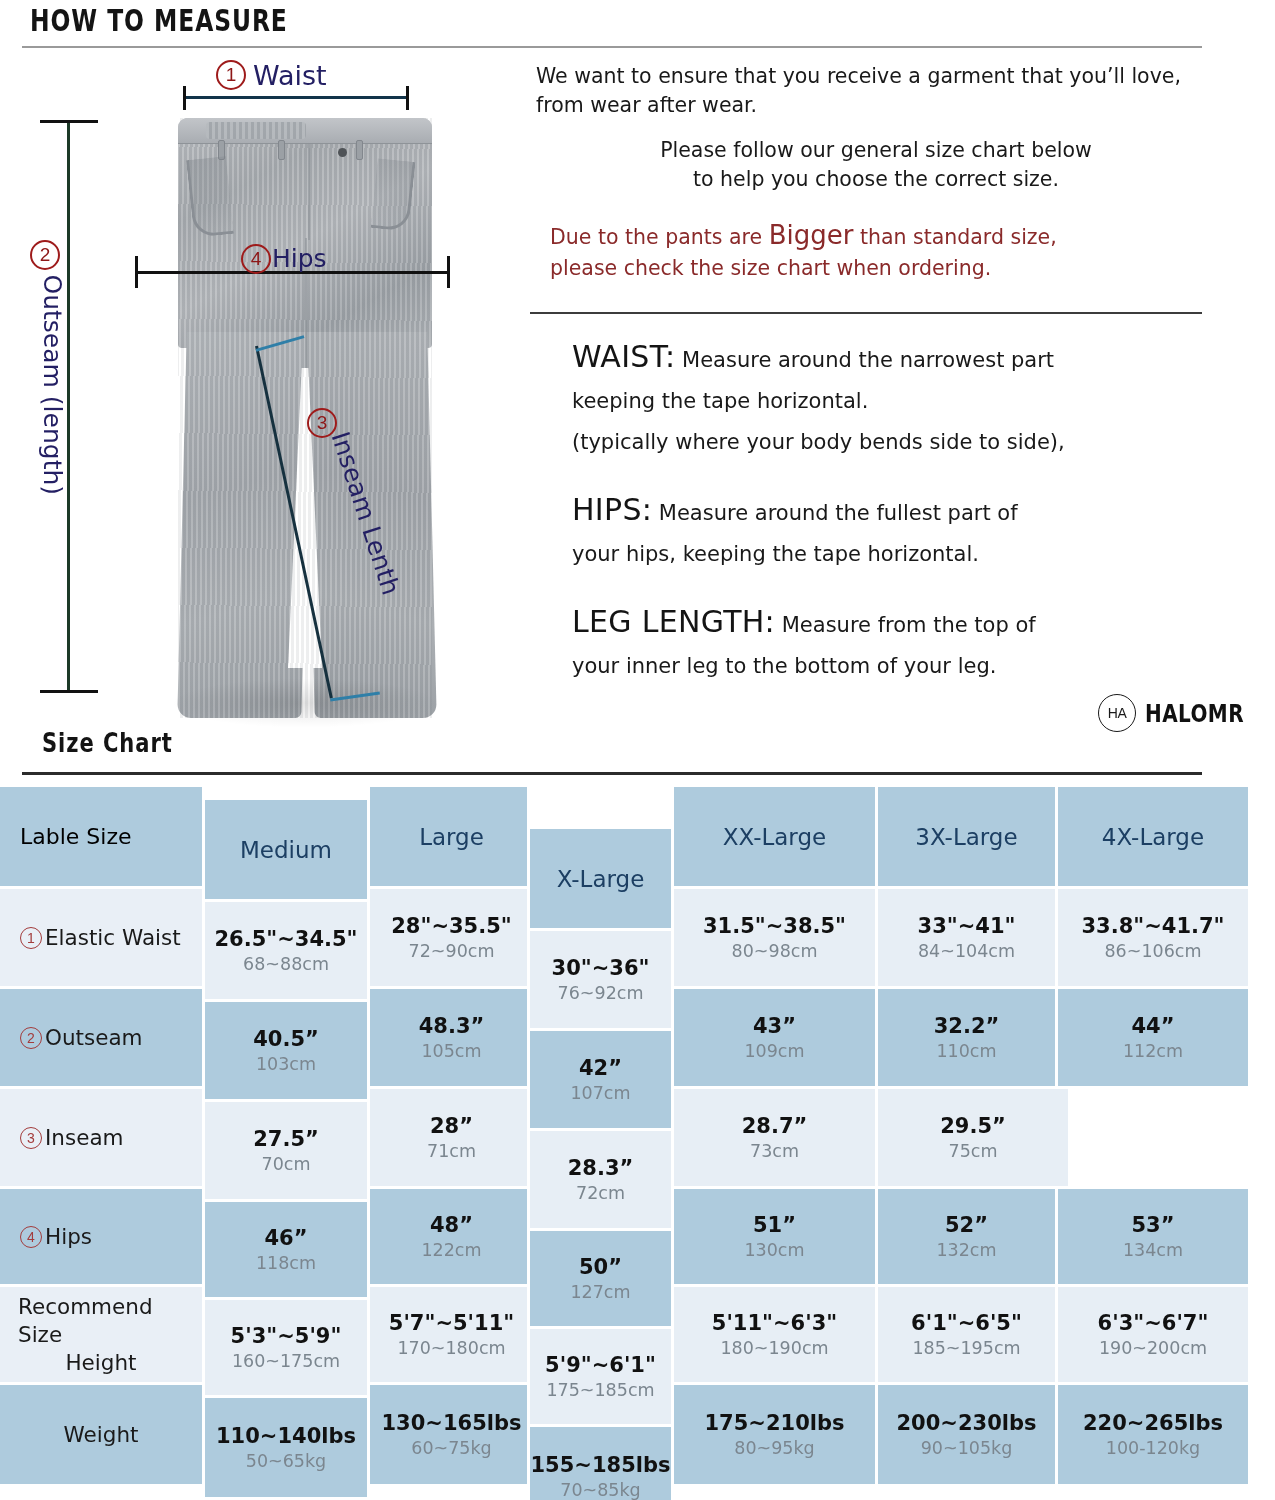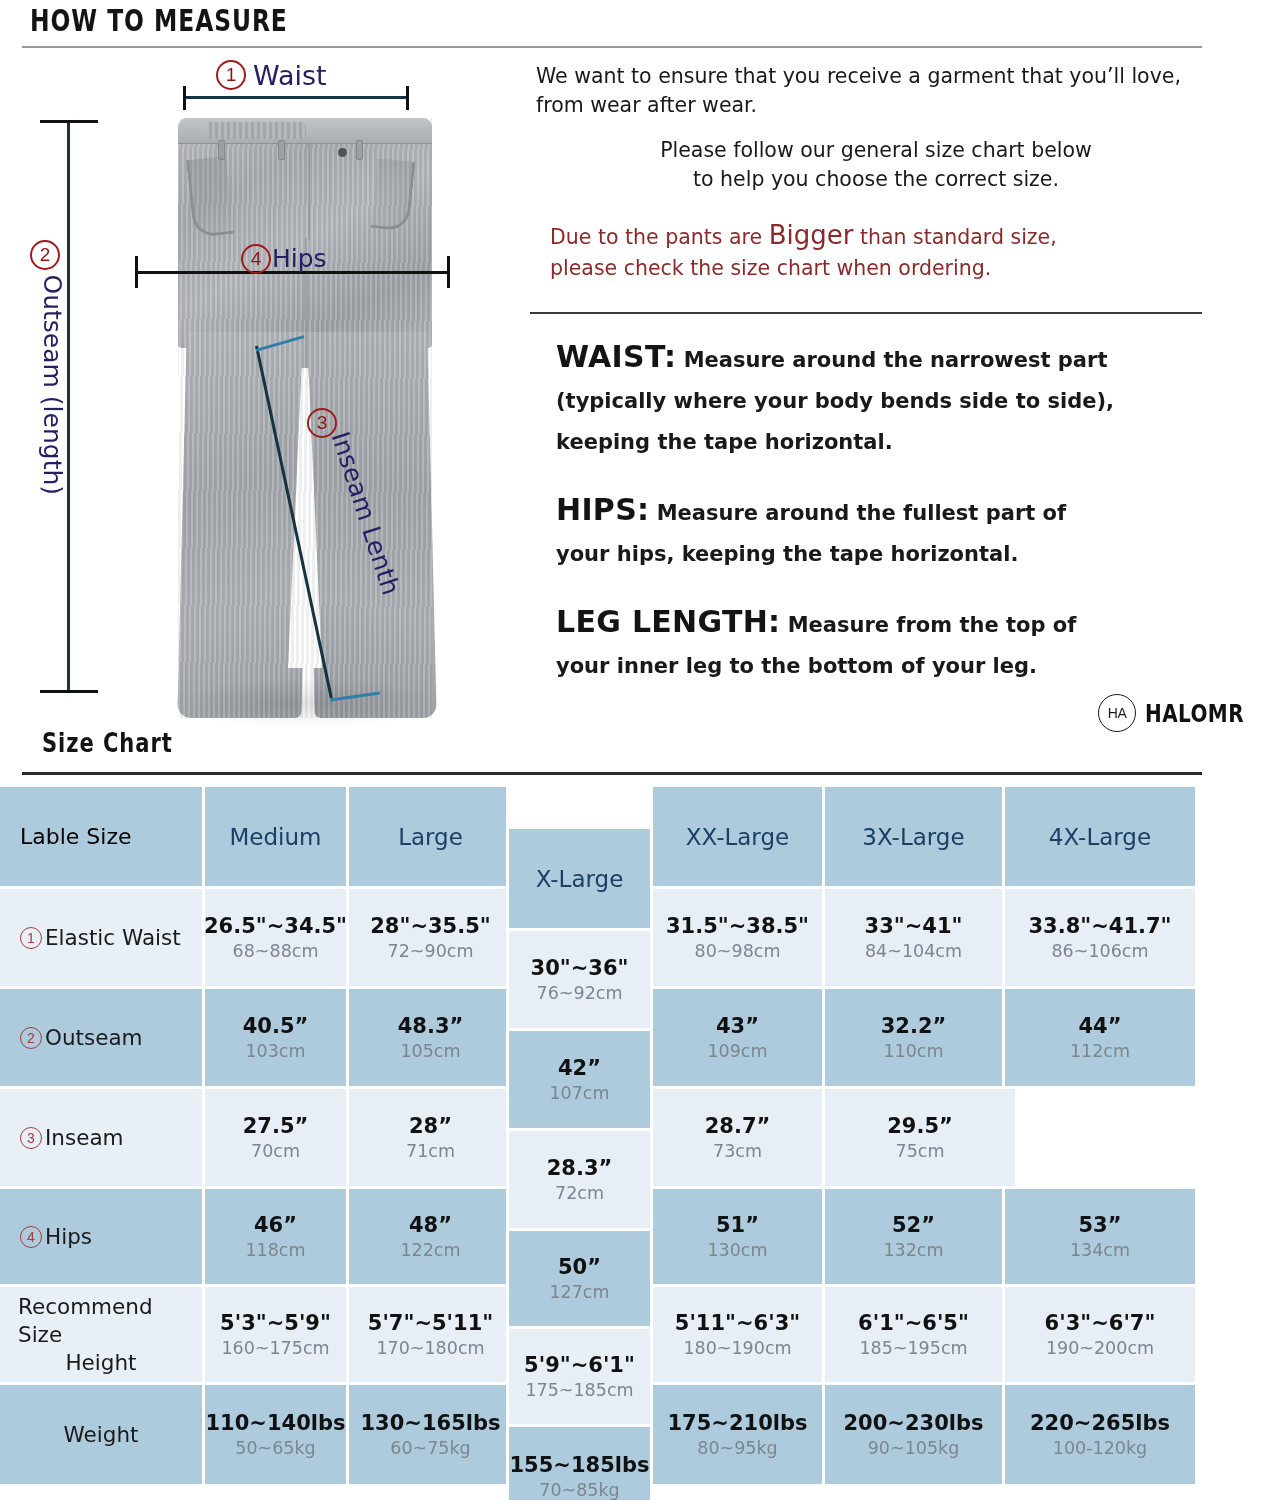--- a/index.html
+++ b/index.html
@@ -134,21 +134,21 @@
     color: #191919; font-size: 20.5px; line-height: 29px;
     font-family: "DejaVu Sans", sans-serif;
   }
   .ptxt.gap { margin-top: 16px; text-align: center; }
   .warn {
     color: #8a2a2a; font-size: 20.5px; line-height: 31px;
     font-family: "DejaVu Sans", sans-serif; margin-left: 14px;
   }
   .warn .big { font-size: 26px; }
 
-  #instr { position: absolute; left: 556px; top: 336px; width: 660px; font-weight: bold; }
+  #instr { position: absolute; left: 572px; top: 336px; width: 660px; }
   .instr-block { margin-bottom: 26px; }
   .instr-block .cap {
     font-size: 30px; color: #141414; font-family: "DejaVu Sans", sans-serif;
     letter-spacing: .3px;
   }
   .instr-block .body {
     font-size: 21px; color: #191919; line-height: 41px;
     font-family: "DejaVu Sans", sans-serif;
   }
 
@@ -171,24 +171,24 @@
   .cell {
     display: flex; flex-direction: column;
     align-items: center; justify-content: center;
     border-right: 3px solid #ffffff;
     border-bottom: 3px solid #ffffff;
     text-align: center;
     padding: 2px 4px;
   }
   .cell:last-child { border-right: none; }
   .c0 { width: 205px; }
-  .c1 { width: 144px; }
+  .c1 { width: 165px; margin-top: 13px; }
   .c2 { width: 160px; padding-left: 10px; }
   .c3 { width: 144px; margin-top: 42px; }
-  .c4 { width: 172px; }
+  .c4 { width: 204px; }
   .c5 { width: 180px; }
   .c6 { width: 190px; }
 
   .rh { height: 102px; }
   .r1 { height: 100px; }
   .r2 { height: 100px; }
   .r3 { height: 100px; }
   .r4 { height: 98px; }
   .r5 { height: 98px; }
   .r6 { height: 102px; }
@@ -306,22 +306,22 @@
       <div><span>Due to the pants are </span><span class="big">Bigger</span><span> than standard size,</span></div>
       <div>please check the  size chart when ordering.</div>
     </div>
   </div>
 
   <div class="rule" id="rule-mid"></div>
 
   <div id="instr">
     <div class="instr-block">
       <div class="body"><span class="cap">WAIST:</span><span> Measure around the narrowest part</span></div>
+      <div class="body">keeping the tape horizontal.</div>
       <div class="body">(typically where your body bends side to side),</div>
-      <div class="body">keeping the tape horizontal.</div>
     </div>
     <div class="instr-block">
       <div class="body"><span class="cap">HIPS:</span><span> Measure around the fullest part of</span></div>
       <div class="body">your hips, keeping the tape horizontal.</div>
     </div>
     <div class="instr-block">
       <div class="body"><span class="cap">LEG LENGTH:</span><span> Measure from the top of</span></div>
       <div class="body">your inner leg to the bottom of your leg.</div>
     </div>
   </div>

